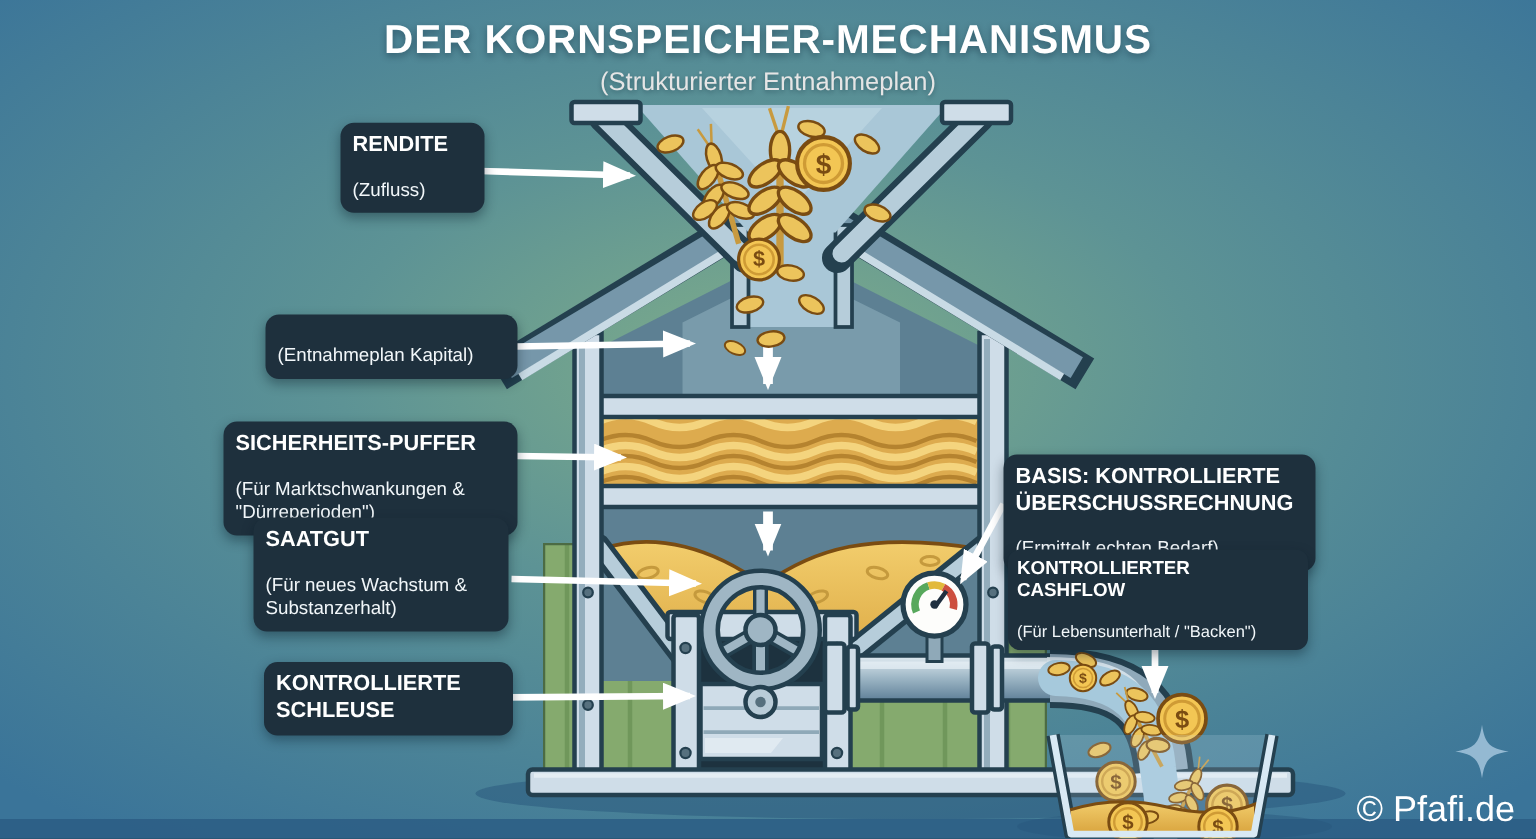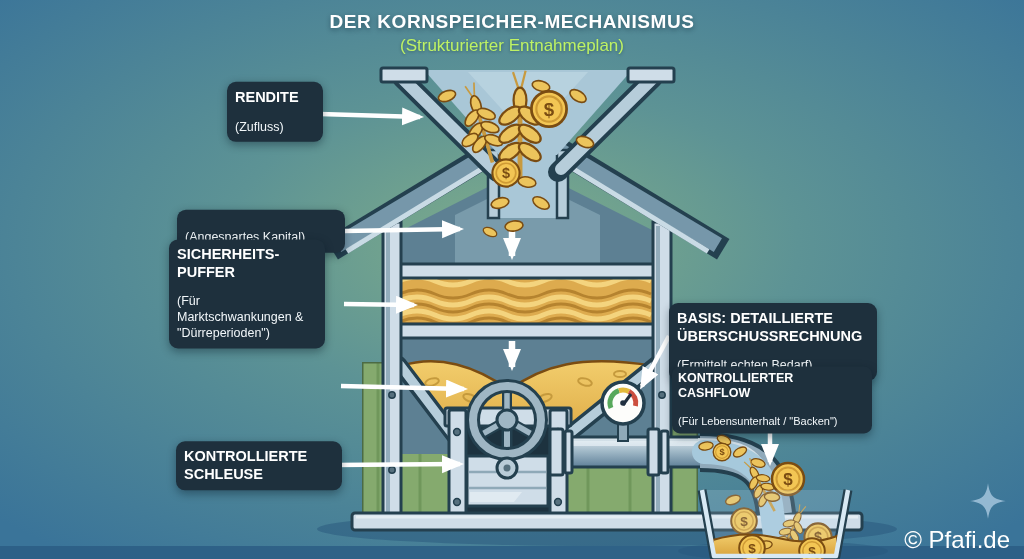--- a/index.html
+++ b/index.html
@@ -1,22 +1,22 @@
 <!DOCTYPE html>
 <html style="--bg_blue: #3a7499; --bg_green: #7fad8a; --bg_bottom: #2b5d84; --label_bg: #1e303d; --label_text: #ffffff; --steel_light: #cfdde8; --steel_mid: #8ba9ba; --steel_dark: #24404f; --chamber: #5d8093; --funnel_inner: #a9c7d7; --grain_gold: #ecc45c; --grain_dark: #a8762a; --wall_green: #85aa6e; --wall_green_dark: #6d9458; --arrow_white: #ffffff; --gauge_green: #57a85c; --gauge_yellow: #e2b93b; --gauge_red: #cc4f3f; --glass: #d8e9f4;"><head>
 <meta charset="utf-8">
 <style>
   html,body{margin:0;padding:0;background:#1c3a52}
   .stage{position:relative;width:1024px;height:559px;overflow:hidden;
          font-family:"Liberation Sans",sans-serif;background:var(--bg_blue,#3a7499)}
   svg.art{position:absolute;inset:0;width:100%;height:100%;display:block}
 
   .title-wrap{position:absolute;top:11px;left:0;width:100%;text-align:center;color:#fff;z-index:3;pointer-events:none}
-  .title-main{font-size:19px;font-weight:700;letter-spacing:.6px;text-shadow:0 2px 5px rgba(8,28,44,.4)}
-  .title-sub{font-size:17px;font-weight:500;color:#bef264;margin-top:3px;text-shadow:0 1px 3px rgba(8,28,44,.35)}
+  .title-main{font-size:27px;font-weight:700;letter-spacing:.6px;text-shadow:0 2px 5px rgba(8,28,44,.4)}
+  .title-sub{font-size:17px;font-weight:500;color:#e5e5e5;margin-top:3px;text-shadow:0 1px 3px rgba(8,28,44,.35)}
 
   .label{position:absolute;transform:translate(-50%,-50%);background:var(--label_bg,#1e303d);
          color:var(--label_text,#fff);border-radius:9px;padding:7px 8px;text-align:left;
          box-shadow:0 3px 8px rgba(6,22,34,.38);z-index:3;box-sizing:border-box}
   .label .l1{font-weight:700;font-size:14.5px;line-height:1.22}
   .label .l2{font-weight:500;font-size:12.5px;line-height:1.25;margin-top:13px;color:#f2f7fa}
   .label .l2:empty{display:none}
   .label.small{border-radius:8px;padding:5px 6px}
   .label.small .l1{font-size:12.5px}
   .label.small .l2{font-size:11px}
@@ -315,36 +315,40 @@
     <div class="title-main">DER KORNSPEICHER-MECHANISMUS</div>
     <div class="title-sub">(Strukturierter Entnahmeplan)</div>
   </div>
 
   <div class="label" style="left:275px;top:112px;width:96px">
     <div class="l1">RENDITE</div>
     <div class="l2">(Zufluss)</div>
   </div>
 
   <div class="label" style="left:261px;top:231px;width:168px">
-    <div class="l2">(Angespartes Kapital)</div>
-  </div>
-
-  <div class="label" style="left:247px;top:294px;width:156px">
+    <div class="l2">(Entnahmeplan Kapital)</div>
+  </div>
+
+  <div class="label" style="left:247px;top:319px;width:196px">
     <div class="l1">SICHERHEITS-PUFFER</div>
     <div class="l2">(Für Marktschwankungen &amp; "Dürreperioden")</div>
   </div>
 
+  <div class="label" style="left:254px;top:383px;width:170px">
+    <div class="l1">SAATGUT</div>
+    <div class="l2">(Für neues Wachstum &amp; Substanzerhalt)</div>
+  </div>
 
   <div class="label" style="left:259px;top:466px;width:166px">
     <div class="l1">KONTROLLIERTE SCHLEUSE</div>
 
   </div>
 
   <div class="label" style="left:773px;top:342px;width:208px">
-    <div class="l1">BASIS: DETAILLIERTE ÜBERSCHUSSRECHNUNG</div>
+    <div class="l1">BASIS: KONTROLLIERTE ÜBERSCHUSSRECHNUNG</div>
     <div class="l2">(Ermittelt echten Bedarf)</div>
   </div>
 
   <div class="label small" style="left:772px;top:400px;width:200px">
     <div class="l1">KONTROLLIERTER CASHFLOW</div>
     <div class="l2">(Für Lebensunterhalt / "Backen")</div>
   </div>
 
   <div class="watermark">© Pfafi.de</div>
 </div>

